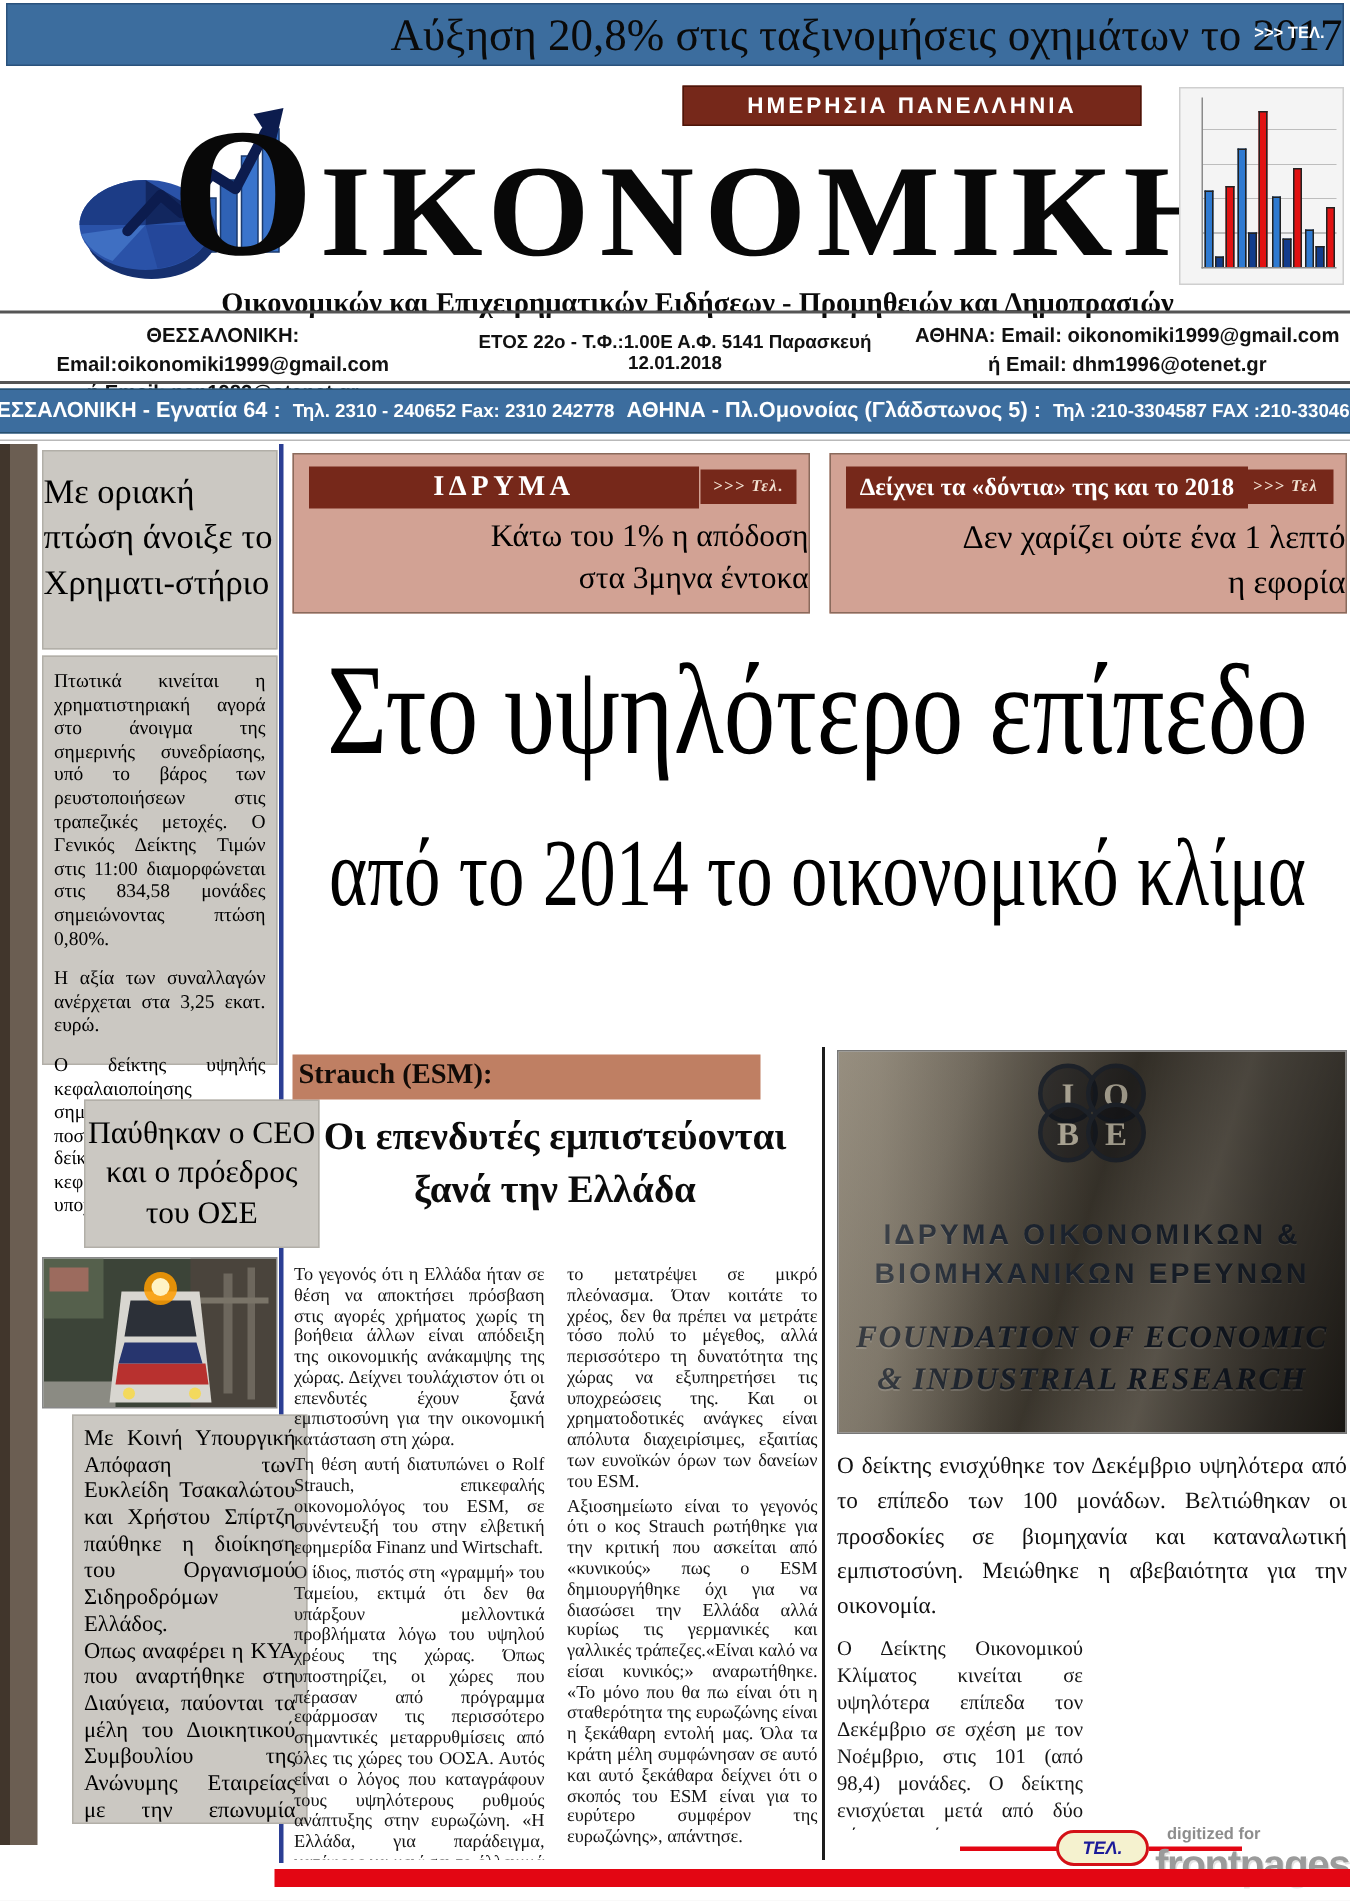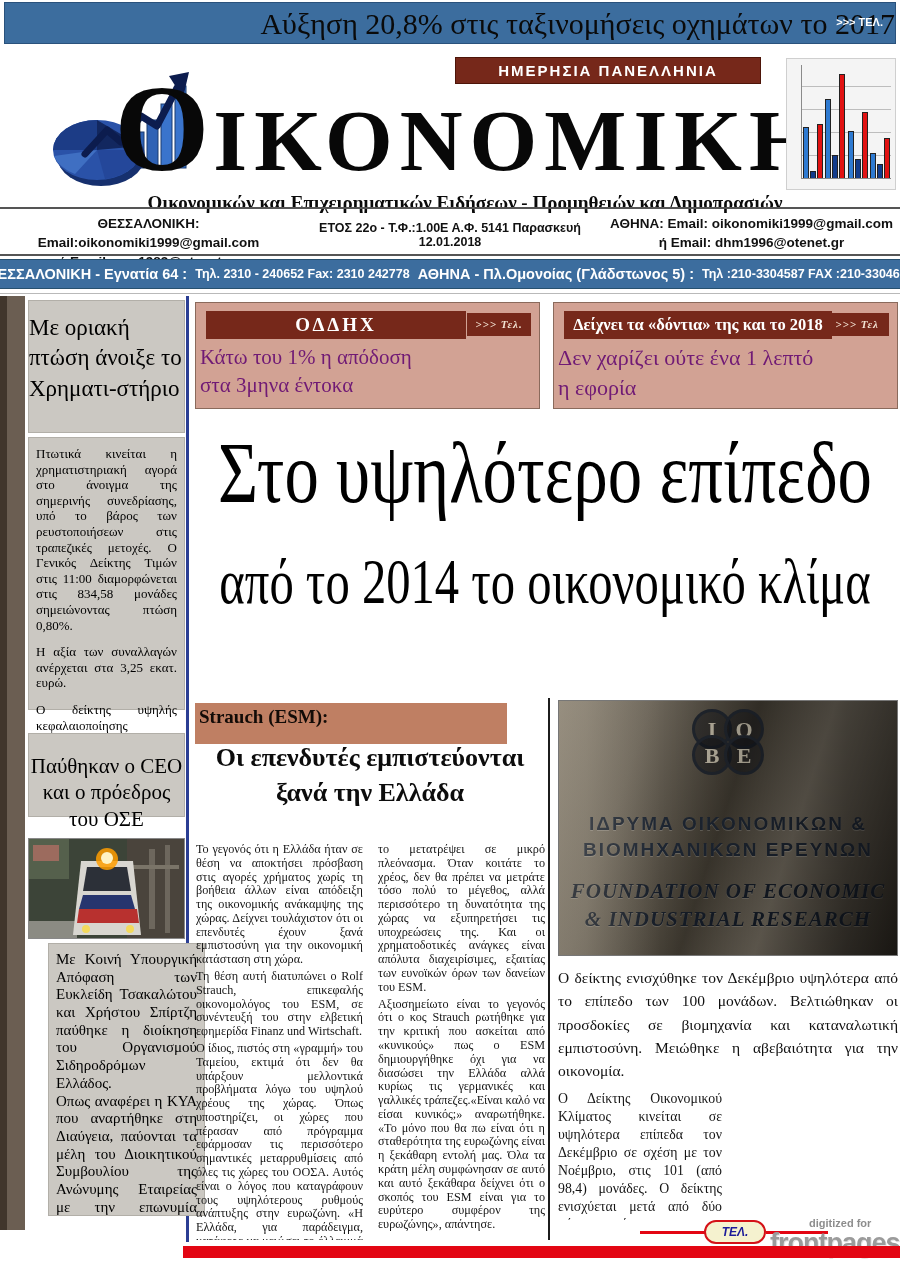--- a/index.html
+++ b/index.html
@@ -57,48 +57,48 @@
   .brown-strip { position:absolute; left:0; top:296px; width:25px; height:934px;
             background:linear-gradient(to right,#41362c 0 7px,#6b5e52 7px 100%); }
   .blue-vline { position:absolute; left:186px; top:296px; width:3px; height:946px; background:#2b3e94; }
   .black-vline { position:absolute; left:548px; top:698px; width:2px; height:542px; background:#1c1c1c; }
 
   
   .graybox { position:absolute; left:28px; width:157px; background:#cbc8c2; border:1px solid #b2afa8; }
   .lt1 { top:300px; height:133px; font-size:23px; padding-top:12px; line-height:1.32; }
   .lb1 { top:437px; height:273px; font-size:13px; text-align:justify; padding:8px 7px; line-height:1.2; }
   .lb1 p + p { margin-top:11px; }
-  .lt2 { top:733px; height:84px; font-size:21px; text-align:center; padding-top:19px; line-height:1.25; }
+  .lt2 { top:733px; height:99px; font-size:21px; text-align:center; padding-top:8px; line-height:1.25;margin-left:28px; }
   .photo-train { position:absolute; left:28px; top:838px; width:157px; height:101px; border:1px solid #888; }
   .lb2 { top:943px; height:273px; font-size:15px; text-align:justify; padding:7px 7px; line-height:1.18; overflow:hidden;margin-left:20px; }
 
   
   .promo { position:absolute; top:302px; height:107px; background:#d2a294; border:1px solid #8a6a5c; }
   .promo1 { left:195px; width:345px; }
   .promo2 { left:553px; width:345px; }
   .promo-header { position:absolute; left:10px; top:8px; height:28px; background:#76281a;
             color:#fff; font-weight:bold; text-align:center; }
   .promo1 .promo-header { width:260px; font-size:19px; letter-spacing:3px; line-height:28px; }
   .promo2 .promo-header { width:268px; font-size:16.5px; line-height:28px; }
   .promo-tel { position:absolute; right:8px; top:10px; width:64px; height:23px; background:#76281a;
             color:#f3e3d3; font-size:11px; font-style:italic; font-weight:bold;
             text-align:center; line-height:22px; letter-spacing:1px; cursor:pointer; }
-  .promo-body { position:absolute; left:4px; right:0; top:40px; text-align:left;
-            color:#701a75; line-height:1.35; }
+  .promo-body { position:absolute; left:15px; right:0; top:40px; text-align:right;
+            color:#000000; line-height:1.35; }
   .promo1 .promo-body { font-size:21px; }
   .promo2 .promo-body { font-size:22px; }
 
   
   .head1 { position:absolute; left:95px; top:428px; width:900px; text-align:center; white-space:nowrap;
             font-size:86px; line-height:1.05; color:#000; transform:scaleX(0.80); transform-origin:50% 0; }
   .head2 { position:absolute; left:95px; top:548px; width:900px; text-align:center; white-space:nowrap;
             font-size:64px; line-height:1.05; color:#000; transform:scaleX(0.76); transform-origin:50% 0; }
 
   
-  .strauch-kicker { position:absolute; left:195px; top:703px; width:312px; height:41px;
+  .strauch-kicker { position:absolute; left:195px; top:703px; width:312px; height:30px;
             background:#bf7f63; font-size:19px; font-weight:bold; color:#120b07;
             padding:3px 0 0 4px; }
   .strauch-headline { position:absolute; left:193px; top:740px; width:354px; text-align:center;
             font-size:26px; font-weight:bold; line-height:1.35; color:#0c0c0c; }
   .scol { position:absolute; top:843px; width:167px; height:397px; font-size:12.2px;
             text-align:justify; line-height:1.13; overflow:hidden; color:#141414; }
   .scol p + p { margin-top:3px; }
   .scol1 { left:196px; }
   .scol2 { left:378px; }
 
@@ -129,21 +129,21 @@
   .rcol2 { left:734px; }
 
   
   .end-line-left  { position:absolute; left:640px; top:1231px; width:66px; height:3px; background:#e30613; }
   .end-line-right { position:absolute; left:766px; top:1231px; width:62px; height:3px; background:#e30613; }
   .end-oval { position:absolute; left:704px; top:1220px; width:62px; height:24px; background:#f5f2cf;
             border:2px solid #d41117; border-radius:12px; color:#1b1b99;
             font-family:"Liberation Sans",sans-serif; font-weight:bold; font-style:italic;
             font-size:12px; text-align:center; line-height:20px; }
   .wm-small { position:absolute; left:778px; top:1217px; font-family:"Liberation Sans",sans-serif;
-            font-weight:bold; font-size:11px; color:#8d8d8d;margin-left:31px; }
+            font-weight:bold; font-size:11px; color:#8d8d8d; }
   .wm-big { position:absolute; left:770px; top:1228px; font-family:"Liberation Sans",sans-serif;
             font-weight:bold; font-size:27px; letter-spacing:-1px; color:#9b9b9b;
             text-shadow:1px 1px 0 #e4e4e4; }
   .bottom-bar { position:absolute; left:183px; top:1246px; width:717px; height:12px; background:#e30613; }
 </style>
 </head>
 <body>
 
 <div class="page">
 
@@ -263,21 +263,21 @@
   </div>
 
   <div class="graybox lb2">
     <p>Με Κοινή Υπουργική Απόφαση των Ευκλείδη Τσακαλώτου και Χρήστου Σπίρτζη παύθηκε η διοίκηση του Οργανισμού Σιδηροδρόμων Ελλάδος.</p>
     <p>Οπως αναφέρει η ΚΥΑ που αναρτήθηκε στη Διαύγεια, παύονται τα μέλη του Διοικητικού Συμβουλίου της Ανώνυμης Εταιρείας με την επωνυμία «ΟΡΓΑΝΙΣΜΟΣ ΣΙΔΗΡΟΔΡΟΜΩΝ ΕΛΛΑΔΟΣ Α.Ε.» (Ο.Σ.Ε. Α.Ε.), ως εξής:</p>
     <p>α) Γεώργιος Αποστολόπουλος του Παναγιώτη από την θέση του Προέδρου,</p>
 
   </div>
 
   <div class="promo promo1">
-    <div class="promo-header">ΟΔΔΗΧ</div>
+    <div class="promo-header">ΙΔΡΥΜΑ</div>
     <div class="promo-tel">&gt;&gt;&gt; Τελ.</div>
     <div class="promo-body">
       <div>Κάτω του 1% η απόδοση</div>
       <div>στα 3μηνα έντοκα</div>
     </div>
   </div>
 
   <div class="promo promo2">
     <div class="promo-header">Δείχνει τα «δόντια» της και το 2018</div>
     <div class="promo-tel">&gt;&gt;&gt; Τελ</div>

